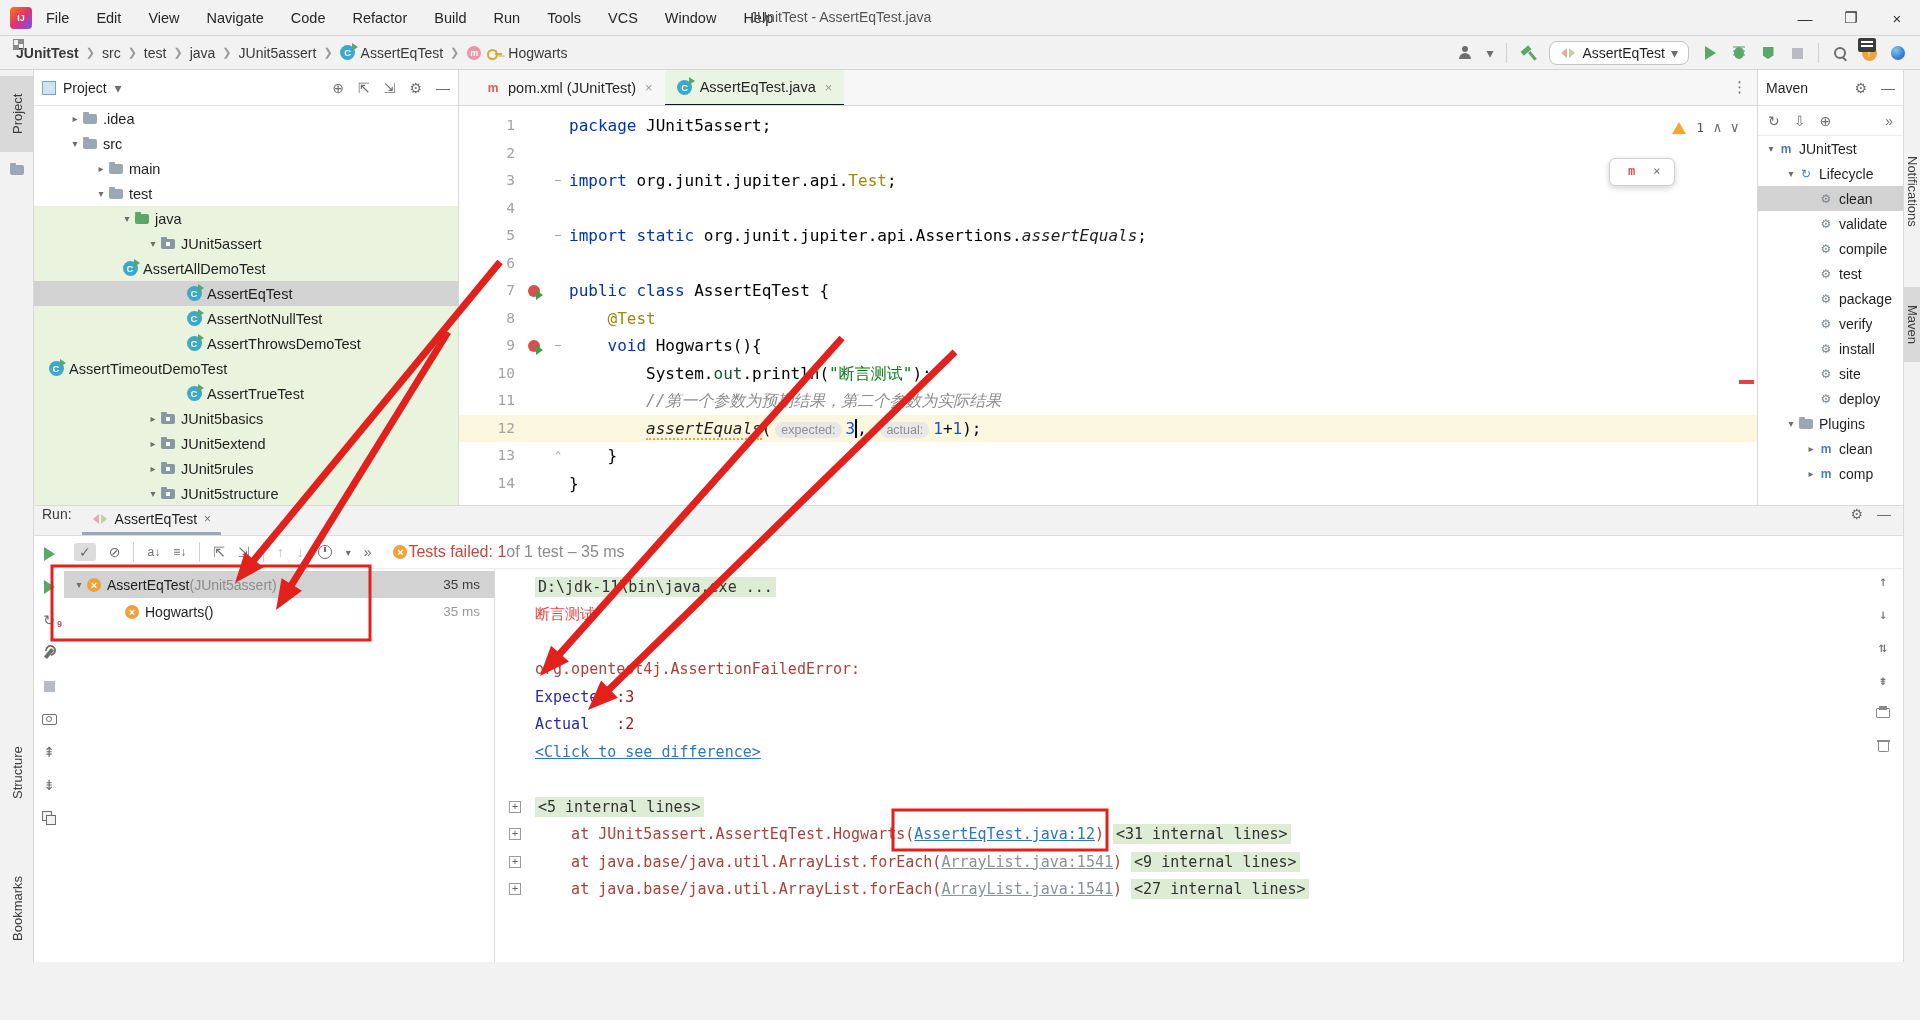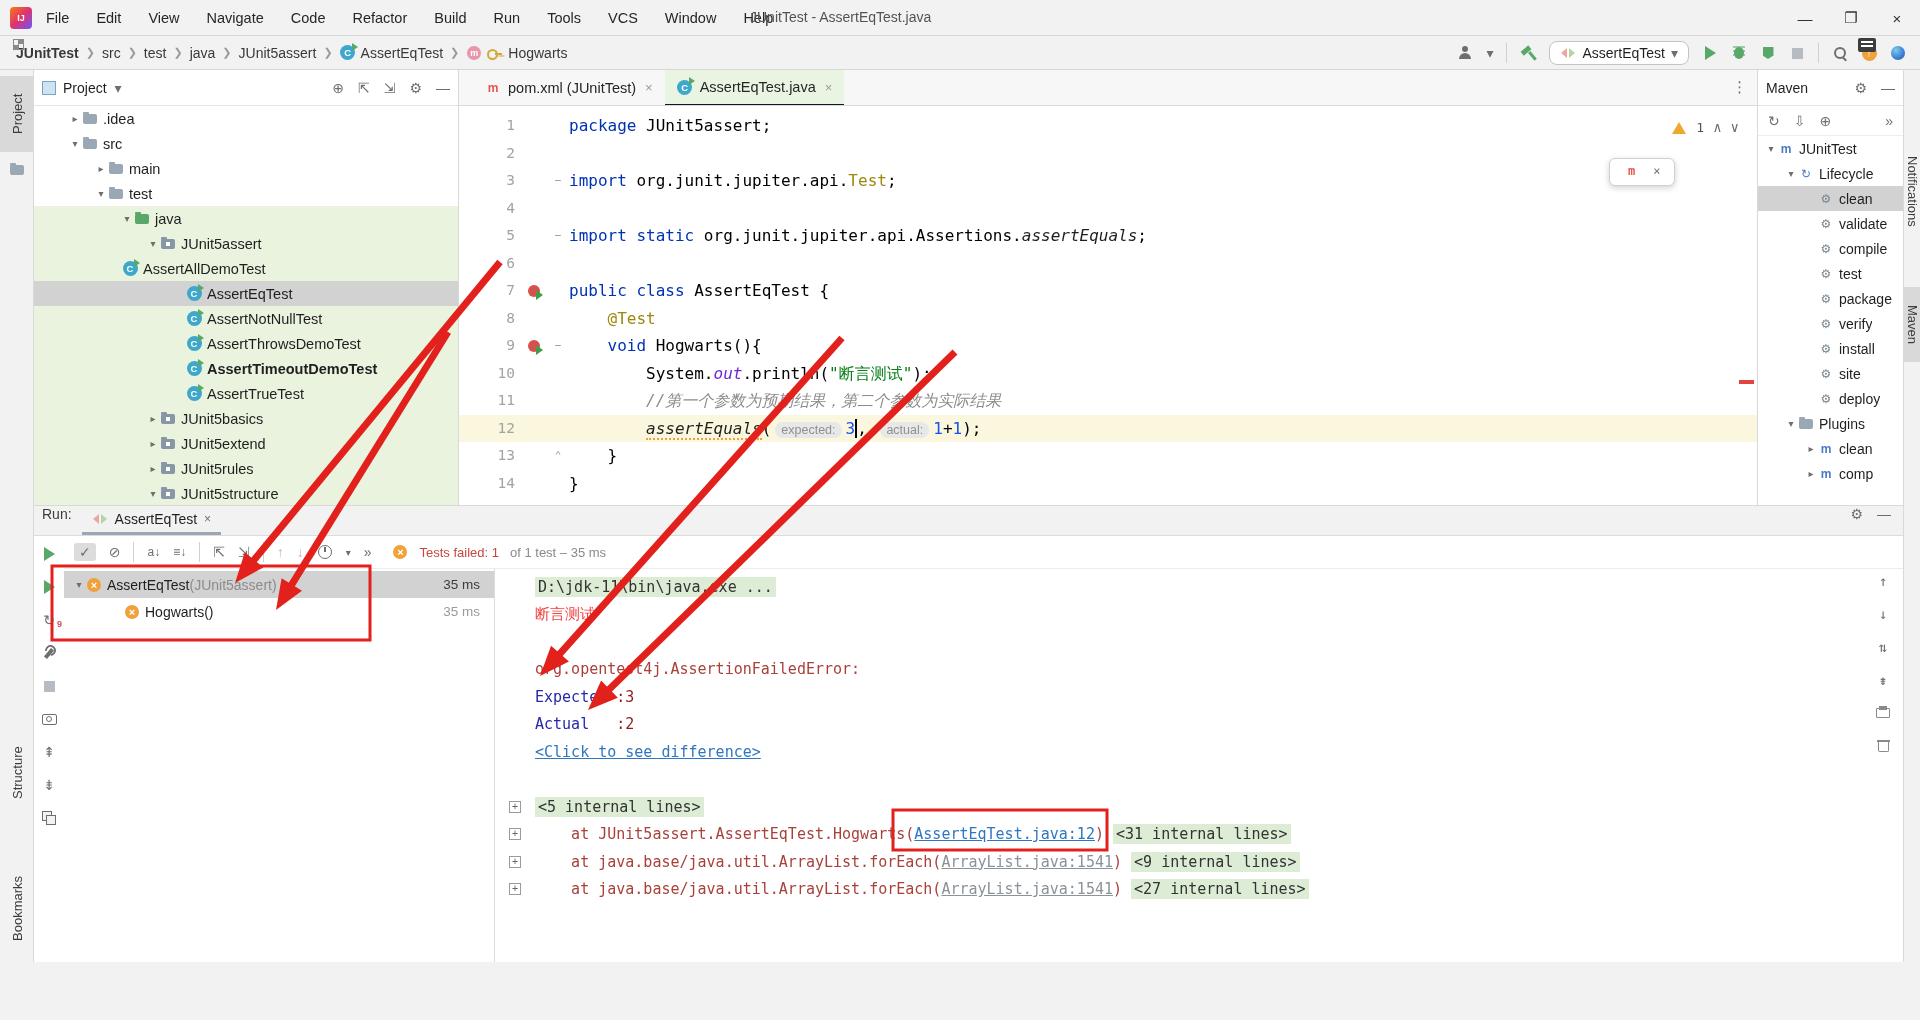--- a/index.html
+++ b/index.html
@@ -157,21 +157,21 @@
     padding-right:6px; }
   .gico { width:26px; flex:none; display:flex; align-items:center; justify-content:center; }
   .gfold { width:22px; flex:none; color:#9a9a9a; font-size:11px; text-align:center; }
   .ctext { white-space:pre; }
   .tok-k { color:#0033b3; }
   .tok-p { color:#000; }
   .tok-an { color:#9e880d; }
   .tok-s { color:#067d17; }
   .tok-cm { color:#8c8c8c; font-style:italic; }
   .tok-n { color:#1750eb; }
-  .tok-sf { color:#6d28d9; font-style:italic; }
+  .tok-sf { color:#14532d; }
   .tok-si { font-style:italic; }
   .tok-sm { font-style:italic; border-bottom:2px dotted #e8a33d; }
   .hint { background:#e8e8e8; color:#909090; border-radius:8px; font-size:12.5px;
     font-family:"Liberation Sans",sans-serif; padding:1px 6px; margin:0 4px; }
   .caret { display:inline-block; width:2px; height:19px; background:#000; vertical-align:-4px; }
   #insp-widget { position:absolute; right:18px; top:8px; display:flex; align-items:center;
     gap:9px; font-size:13px; color:#555; }
   #maven-bubble { position:absolute; right:82px; top:52px; width:66px; height:28px;
     background:#fff; border:1px solid #d0d0d0; border-radius:6px;
     box-shadow:0 2px 6px rgba(0,0,0,.18); display:flex; align-items:center;
@@ -198,21 +198,21 @@
     color:#6e6e6e; }
   #run-body { position:relative; height:426px; }
   #run-vtools { position:absolute; left:0; top:0; width:30px; height:100%;
     display:flex; flex-direction:column; align-items:center; padding-top:10px; gap:17px; }
   #run-vtools .badge { position:absolute; font-size:9px; color:#d6504c; font-weight:bold;
     left:16px; top:40px; }
   #run-main { position:absolute; left:30px; top:0; right:0; height:100%; }
   #run-toolbar { height:33px; display:flex; align-items:center; gap:13px; padding:0 10px;
     border-bottom:1px solid #ececec; font-size:14px; color:#555; }
   #run-toolbar .pressed { background:#dcdcdc; border-radius:3px; padding:1px 5px; }
-  #run-status { display:flex; align-items:center; gap:11px; margin-left:8px; font-size:13px; }
+  #run-status { display:flex; align-items:center; gap:0; margin-left:8px; font-size:16px; }
   #run-status .fail-text { color:#c7463d; }
   #run-status .dim-text { color:#8a8a8a; }
   #run-content { position:absolute; left:0; top:33px; right:0; bottom:0; display:flex; }
   #test-tree { width:431px; border-right:1px solid #dcdcdc; padding-top:2px; }
   .ttrow { height:27px; display:flex; align-items:center; font-size:14px; padding-left:8px; }
   .ttrow.selected { background:#d2d2d2; }
   .ttrow .time { margin-left:auto; padding-right:14px; color:#3c3c3c; font-size:13.5px; }
   .ttrow .time.dim { color:#9a9a9a; }
   #console { position:relative; flex:1; padding-top:4px;
     font-family:"DejaVu Sans Mono","Liberation Mono",monospace; font-size:15px; }
@@ -405,21 +405,21 @@
         <div class="trow green" style="padding-left: 138px;">
           <span class="chev"></span>
           <span class="ic ic-class"></span>
           <span class="tlabel">AssertNotNullTest</span>
         </div>
         <div class="trow green" style="padding-left: 138px;">
           <span class="chev"></span>
           <span class="ic ic-class"></span>
           <span class="tlabel">AssertThrowsDemoTest</span>
         </div>
-        <div class="trow green" style="padding-left: 138px; font-weight: bold;">
+        <div class="trow green" style="">
           <span class="chev"></span>
           <span class="ic ic-class"></span>
           <span class="tlabel">AssertTimeoutDemoTest</span>
         </div>
         <div class="trow green" style="padding-left: 138px;">
           <span class="chev"></span>
           <span class="ic ic-class"></span>
           <span class="tlabel">AssertTrueTest</span>
         </div>
         <div class="trow green" style="padding-left: 112px;">

